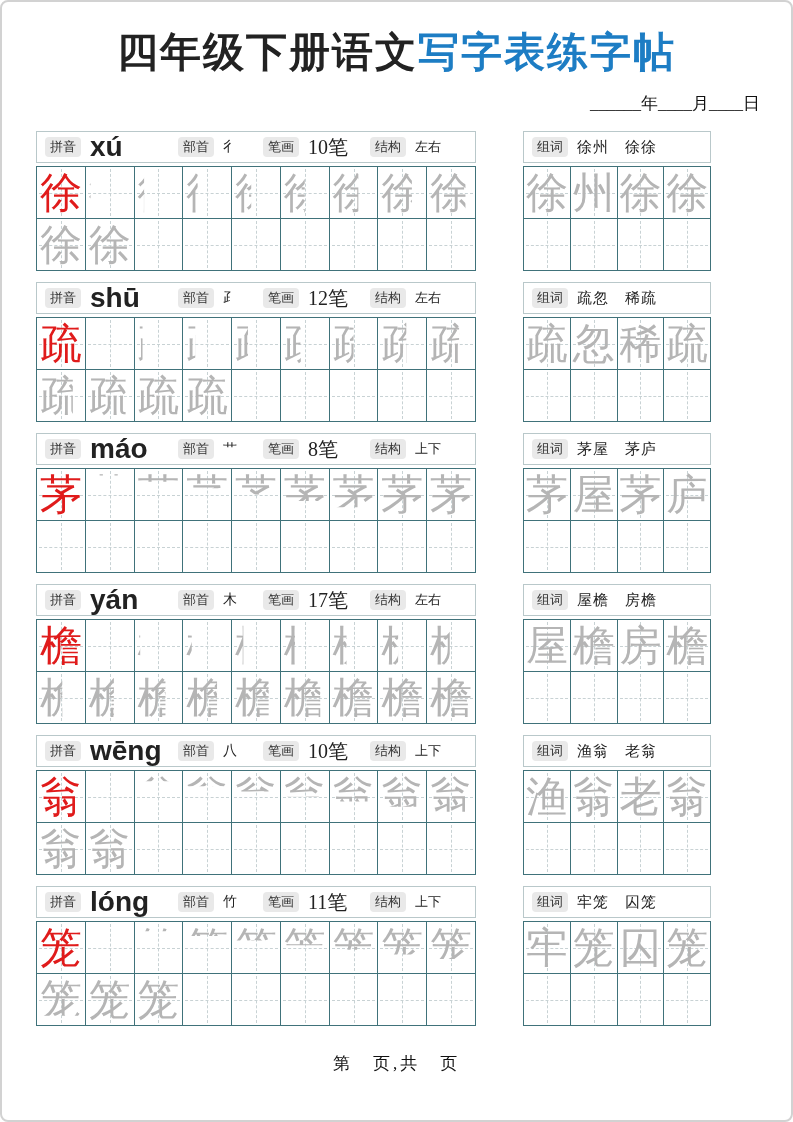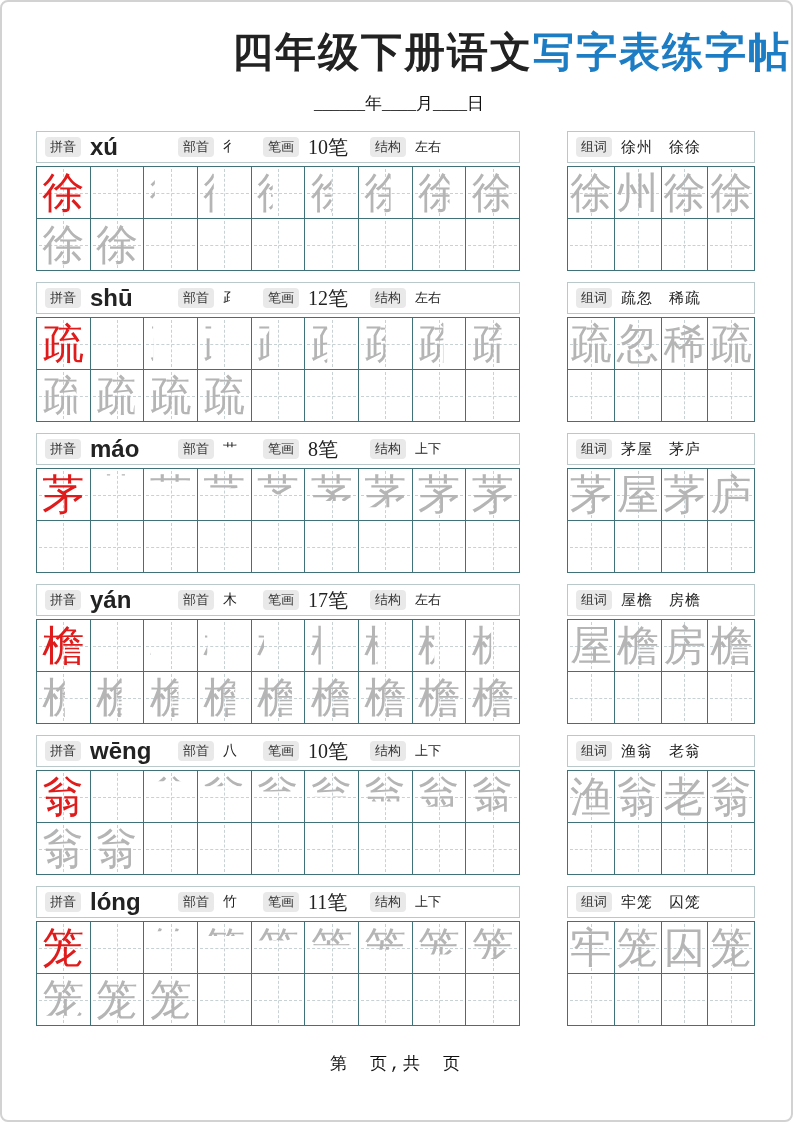--- a/index.html
+++ b/index.html
@@ -3,46 +3,46 @@
 <meta charset="utf-8">
 <style>
   html,body{margin:0;padding:0;background:#ffffff;}
   body{
     width:793px;height:1122px;position:relative;
     font-family:"Liberation Sans",sans-serif;color:#222;
     border:2px solid #d2d2d2;border-radius:8px;box-sizing:border-box;
     overflow:hidden;
   }
   .title-row{
-    text-align:right;margin-top:20px;height:60px;line-height:60px;
+    text-align:center;margin-top:20px;height:60px;line-height:60px;
     font-family:"Liberation Serif",serif;font-weight:bold;font-size:41px;
     letter-spacing:2px;white-space:nowrap;
   }
   .title-blue{color:#1d7dc4;}
   .date-row{
-    display:flex;justify-content:center;
+    display:flex;justify-content:flex-end;
     margin:10px 31px 0 36px;font-size:17px;
     font-family:"Liberation Serif",serif;color:#111;
   }
   .blocks{margin:16px 0 0 34px;}
   .block{display:flex;gap:20px;margin-bottom:11px;}
-  .block-left{width:484px;}
+  .block-left{width:440px;}
   .block-right{width:188px;padding-left:27px;}
   .block-header{
     box-sizing:border-box;height:32px;border:1px solid #b9c8ca;
     display:flex;align-items:center;padding-left:8px;font-size:15px;
     font-family:"Liberation Serif",serif;background:#fff;
   }
   .badge{
     background:#e9e9e9;color:#333;border-radius:4px;
     font-size:13px;padding:2px 5px;margin-right:9px;line-height:1.2;
     font-family:"Liberation Serif",serif;flex:0 0 auto;
   }
   .hv{margin-right:6px;white-space:nowrap;}
-  .hv-pinyin{font-family:"Liberation Sans",sans-serif;font-weight:bold;font-size:24px;width:82px;}
+  .hv-pinyin{font-family:"Liberation Sans",sans-serif;font-weight:bold;font-size:28px;width:82px;}
   .hv-radical{width:34px;font-size:14px;}
   .hv-strokes{width:56px;font-size:20px;}
   .hv-structure{font-size:13px;}
   .hv-words{font-size:15px;letter-spacing:1px;}
   .grid{
     display:grid;margin-top:3px;
     border-top:1px solid #40727a;border-left:1px solid #40727a;
   }
   .grid-left{grid-template-columns:repeat(9,1fr);}
   .grid-right{grid-template-columns:repeat(4,1fr);}
@@ -60,21 +60,21 @@
     border-left:1px dashed #c8d2d4;
   }
   .char{
     position:absolute;inset:0;display:flex;align-items:center;justify-content:center;
     font-family:"Liberation Serif",serif;font-size:42px;line-height:1;z-index:1;
   }
   .char-red{color:#e01b1b;}
   .char-ghost{color:#b5b5b5;}
   .footer{
     text-align:center;margin-top:26px;font-size:17px;letter-spacing:3px;
-    font-family:Liberation Mono, monospace;color:#111;
+    font-family:Liberation Serif, serif;color:#111;
   }
 </style>
 </head>
 <body>
 
 <div class="title-row"><span>四年级下册语文</span><span class="title-blue">写字表练字帖</span></div>
 
 <div class="date-row">
   <span>______年____月____日</span>
 </div>

